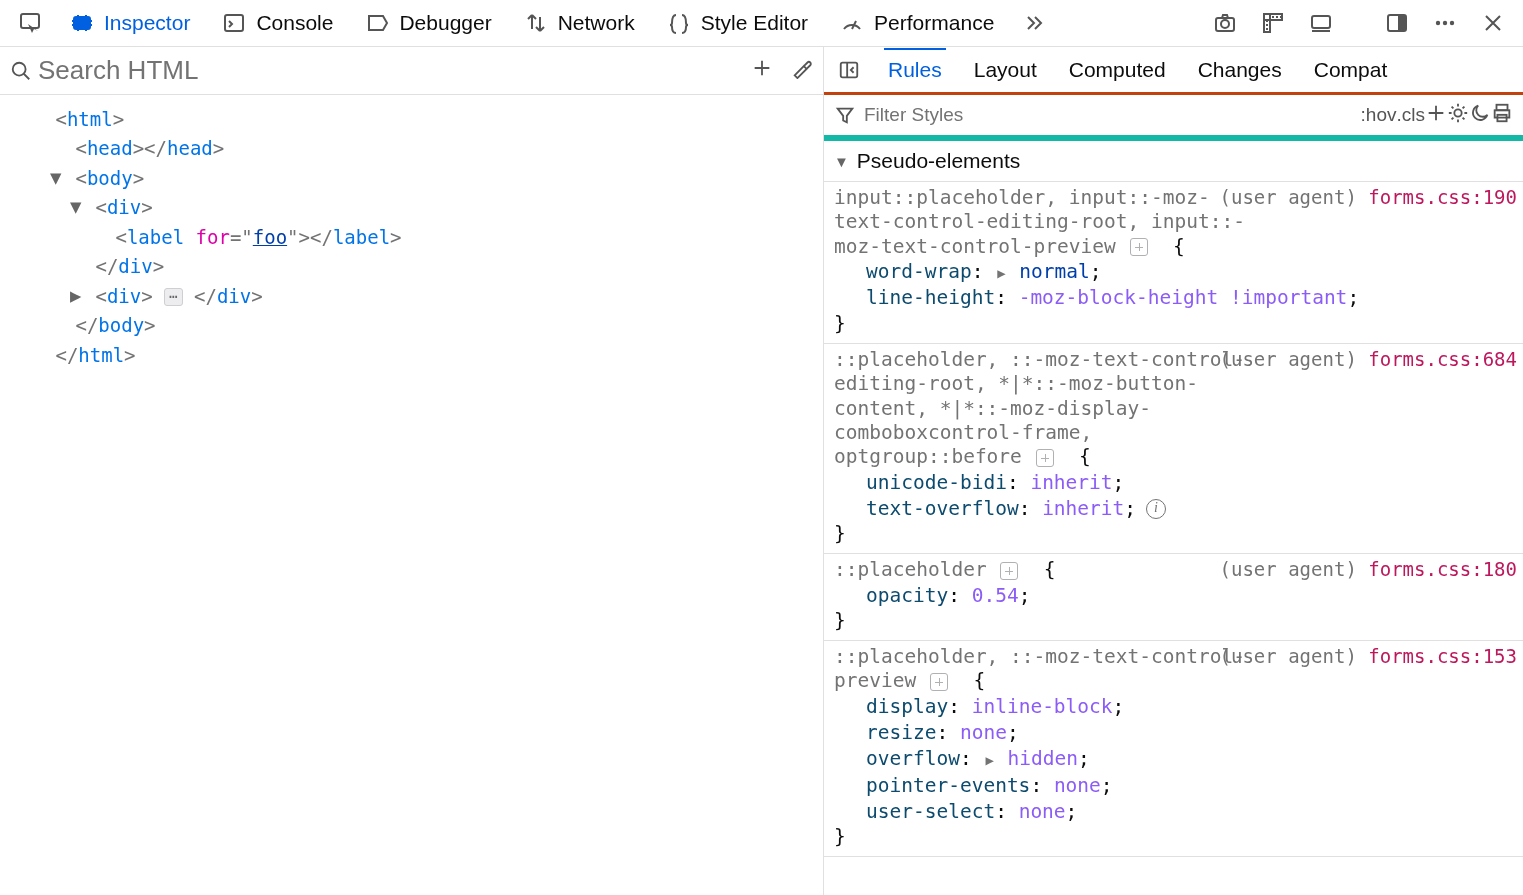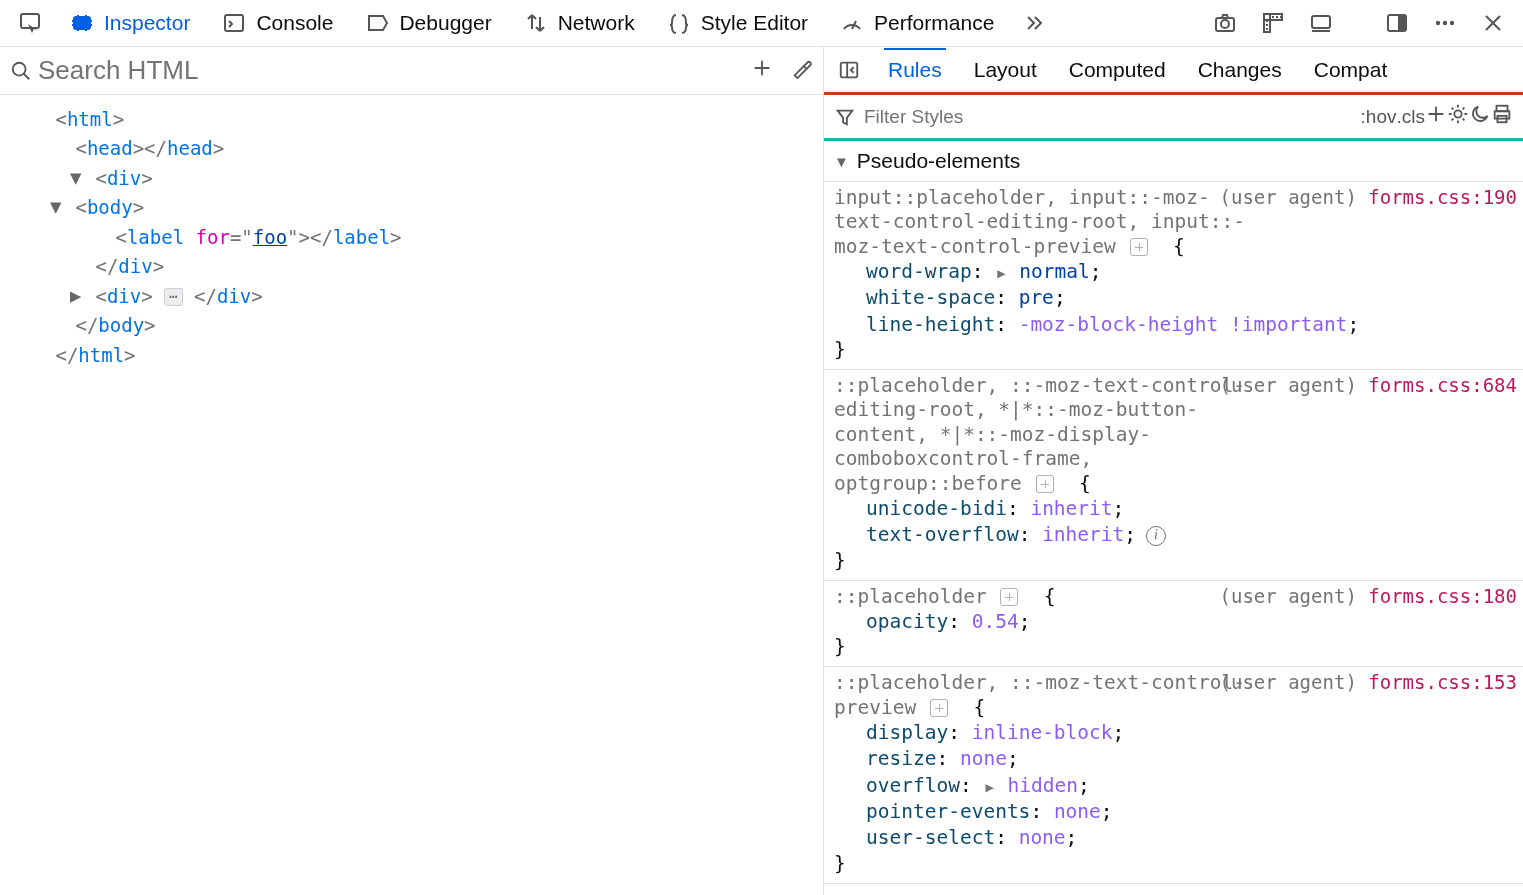--- a/index.html
+++ b/index.html
@@ -151,21 +151,21 @@
   color: #0060df;
   border-top: 2px solid #0060df;
   margin-top: -2px;
 }
 
 
 .filter-bar {
   display: flex;
   align-items: center;
   height: 46px;
-  border-bottom: 3px solid #14b8a6;
+  border-bottom: 6px solid #14b8a6;
   padding: 0 10px;
   gap: 10px;
 }
 .filter-input-wrap {
   display: flex;
   align-items: center;
   gap: 8px;
   flex: 1;
   color: #737373;
 }
@@ -396,27 +396,27 @@
 
       <div class="dom-tree">
         <div class="dom-line indent-0">
           <span class="twisty no">▶</span>
           <span class="tag-bracket">&lt;</span><span class="tag-name">html</span><span class="tag-bracket">&gt;</span>
         </div>
         <div class="dom-line indent-1">
           <span class="twisty no">▶</span>
           <span class="tag-bracket">&lt;</span><span class="tag-name">head</span><span class="tag-bracket">&gt;&lt;/</span><span class="tag-name">head</span><span class="tag-bracket">&gt;</span>
         </div>
+        <div class="dom-line indent-1">
+          <span class="twisty">▼</span>
+          <span class="tag-bracket">&lt;</span><span class="tag-name">body</span><span class="tag-bracket">&gt;</span>
+        </div>
         <div class="dom-line indent-2">
           <span class="twisty">▼</span>
           <span class="tag-bracket">&lt;</span><span class="tag-name">div</span><span class="tag-bracket">&gt;</span>
-        </div>
-        <div class="dom-line indent-1">
-          <span class="twisty">▼</span>
-          <span class="tag-bracket">&lt;</span><span class="tag-name">body</span><span class="tag-bracket">&gt;</span>
         </div>
         <div class="dom-line indent-3">
           <span class="twisty no">▶</span>
           <span class="tag-bracket">&lt;</span><span class="tag-name">label</span>
           <span class="attr-name"> <span>for</span></span><span class="tag-bracket">="</span><span class="attr-value">foo</span><span class="tag-bracket">"&gt;&lt;/</span><span class="tag-name">label</span><span class="tag-bracket">&gt;</span>
         </div>
         <div class="dom-line indent-2">
           <span class="twisty no">▶</span>
           <span class="tag-bracket">&lt;/</span><span class="tag-name">div</span><span class="tag-bracket">&gt;</span>
         </div>
@@ -496,21 +496,20 @@
         <span>Pseudo-elements</span>
       </div>
 
       <div class="rules" id="rules-container">
 
       <div class="rule">
             <div class="rule-meta"><span class="ua">(user agent)</span> <span class="src">forms.css:190</span></div>
             <div class="rule-selector" style="padding-right: 260px;">input::placeholder, input::-moz-text-control-editing-root, input::-moz-text-control-preview <span class="badge-sel"></span> &nbsp;<span class="brace">{</span></div>
             <div class="rule-body">
               <div class="decl"><span class="prop">word-wrap</span><span class="punct">:</span> <span class="arrow-small">▶</span> <span class="val">normal</span><span class="punct">;</span></div>
-              <div class="decl"><span class="prop">white-space</span><span class="punct">:</span> <span class="val">pre</span><span class="punct">;</span></div>
               <div class="decl"><span class="prop">line-height</span><span class="punct">:</span> <span class="val-magenta">-moz-block-height !important</span><span class="punct">;</span></div>
             </div>
             <div class="brace">}</div>
           </div>
           <div class="rule">
             <div class="rule-meta"><span class="ua">(user agent)</span> <span class="src">forms.css:684</span></div>
             <div class="rule-selector" style="padding-right: 260px;">::placeholder, ::-moz-text-control-editing-root, *|*::-moz-button-content, *|*::-moz-display-comboboxcontrol-frame, optgroup::before <span class="badge-sel"></span> &nbsp;<span class="brace">{</span></div>
             <div class="rule-body">
               <div class="decl"><span class="prop">unicode-bidi</span><span class="punct">:</span> <span class="val-magenta">inherit</span><span class="punct">;</span></div>
               <div class="decl"><span class="prop">text-overflow</span><span class="punct">:</span> <span class="val-magenta">inherit</span><span class="punct">;</span><span class="info-circle"></span></div>

